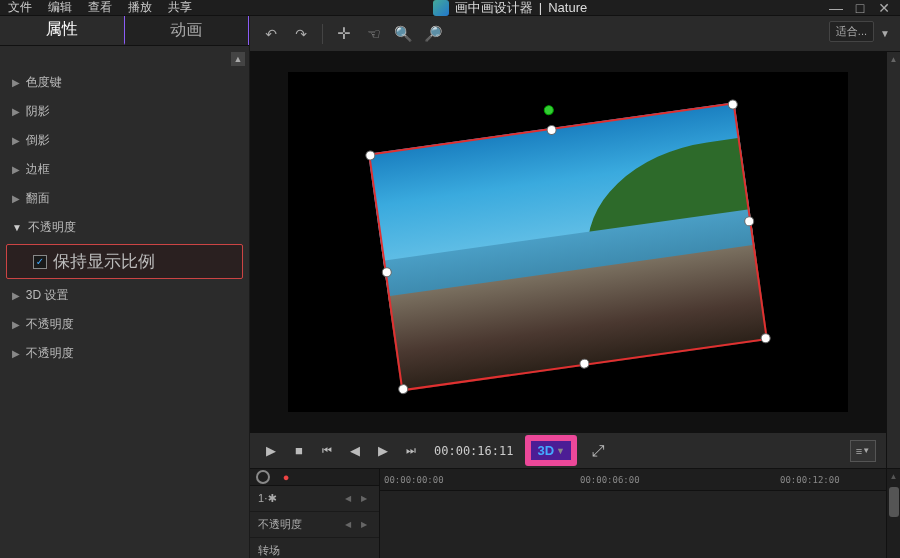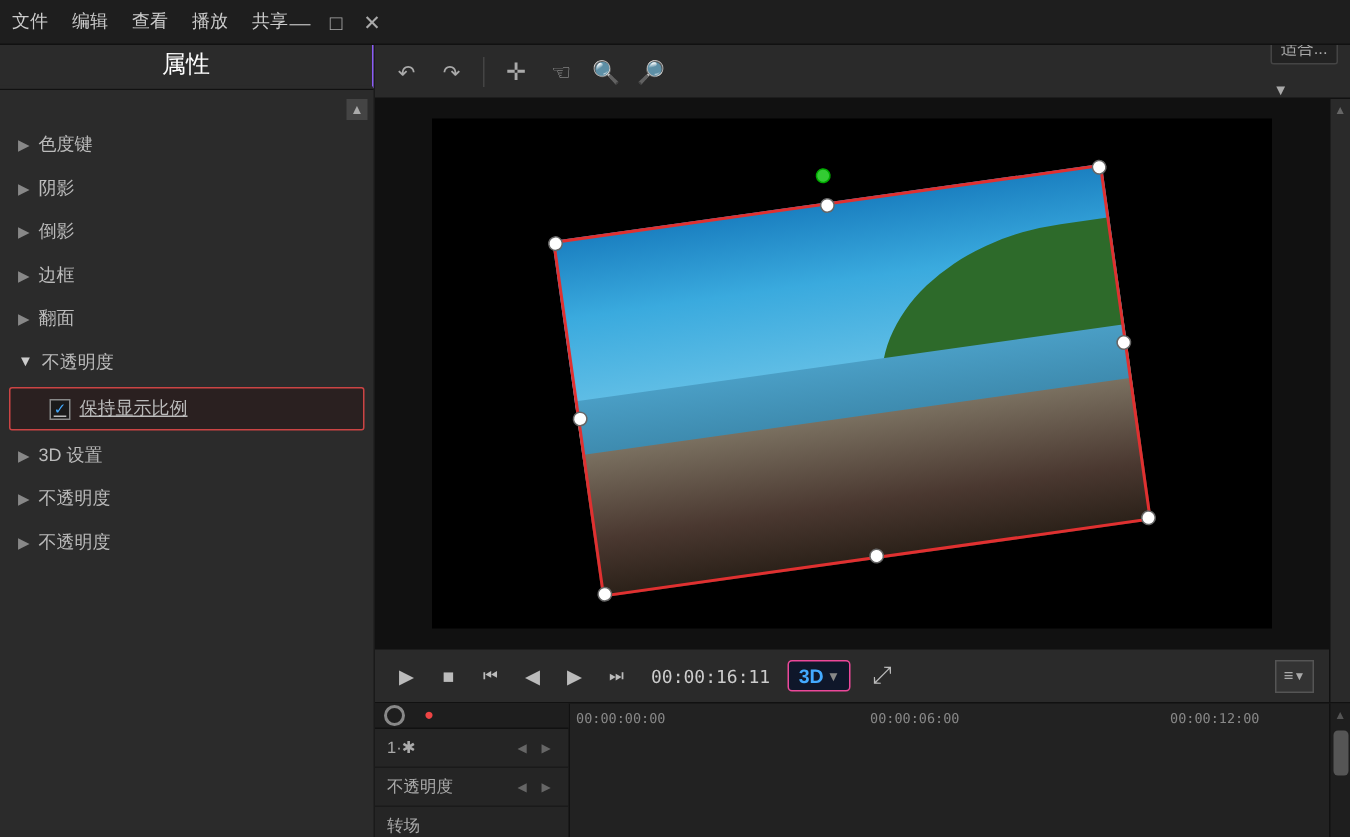--- a/index.html
+++ b/index.html
@@ -10,21 +10,21 @@
       font-family: 'Microsoft YaHei', SimHei, sans-serif;
       font-size: 12px;
       color: #ccc;
       overflow: hidden;
       display: flex;
       flex-direction: column;
     }
 
     
     #title-bar {
-      height: 30px;
+      height: 16px;
       background: #1e1e1e;
       display: flex;
       align-items: center;
       padding: 0 8px;
       flex-shrink: 0;
       border-bottom: 1px solid #111;
     }
     #menu-bar {
       display: flex;
       gap: 16px;
@@ -142,23 +142,22 @@
       color: #aaa;
       cursor: pointer;
     }
 
     
     .panel-sub-item {
       padding: 5px 12px 5px 26px;
       display: flex;
       align-items: center;
       gap: 6px;
-      font-size: 12px;
+      font-size: 17px;
       color: #bbb;
-      text-decoration: underline;
     }
     .panel-sub-item.highlighted {
       border: 1px solid #c44;
       background: #2a2020;
       margin: 2px 6px;
       border-radius: 2px;
     }
     .checkbox-custom {
       width: 14px;
       height: 14px;
@@ -210,21 +209,20 @@
       width: 1px;
       height: 20px;
       background: #444;
       margin: 0 4px;
     }
     #toolbar-right {
       margin-left: auto;
       display: flex;
       align-items: flex-start;
       gap: 4px;
-      flex-direction: column;
     }
     .zoom-label {
       color: #aaa;
       font-size: 11px;
       padding: 2px 6px;
       background: #222;
       border: 1px solid #444;
       border-radius: 2px;
       cursor: pointer;
     }
@@ -382,22 +380,22 @@
     #timecode {
       font-size: 12px;
       color: #ccc;
       margin: 0 6px;
       font-family: monospace;
     }
     #mode-3d {
       display: flex;
       align-items: center;
       gap: 2px;
-      background: #0f172a;
-      border: 1px solid #ec4899;
+      background: #4c1d95;
+      border: 6px solid #ec4899;
       border-radius: 3px;
       padding: 2px 6px;
       cursor: pointer;
       color: #4af;
       font-weight: bold;
       font-size: 13px;
     }
     #mode-3d .dropdown-arrow { color: #888; font-size: 9px; }
     .fullscreen-btn {
       width: 22px;
@@ -498,21 +496,21 @@
       align-items: center;
       justify-content: center;
       color: #666;
       font-size: 8px;
       cursor: pointer;
     }
 
     #timeline-right {
       flex: 1;
       display: flex;
-      flex-direction: row;
+      flex-direction: column;
       overflow: hidden;
     }
     #timeline-header-right {
       height: 22px;
       background: #1e1e1e;
       position: relative;
       border-bottom: 1px solid #111;
       display: flex;
       align-items: center;
     }
@@ -602,32 +600,39 @@
 <body>
 
 <div id="title-bar">
   <div id="menu-bar">
     <span>文件</span>
     <span>编辑</span>
     <span>查看</span>
     <span>播放</span>
     <span>共享</span>
   </div>
+  <div id="app-title-area">
+    <span id="app-icon"></span>
+    <span>画中画设计器</span>
+    <span>|</span>
+    <span>Nature</span>
+  </div>
   <div id="window-controls">
     <div class="win-btn">—</div>
     <div class="win-btn">□</div>
     <div class="win-btn">✕</div>
   </div>
 </div>
 
 <div id="main-layout">
 
   <div id="left-panel">
     <div id="panel-tabs">
       <div class="panel-tab active">属性</div>
+      <div class="panel-tab">动画</div>
     </div>
     <div id="panel-content">
       <div class="panel-scroll-top">
         <div class="scroll-arrow">▲</div>
       </div>
 
       <div class="panel-item">
         <span class="arrow">▶</span>
         <span>色度键</span>
       </div>

